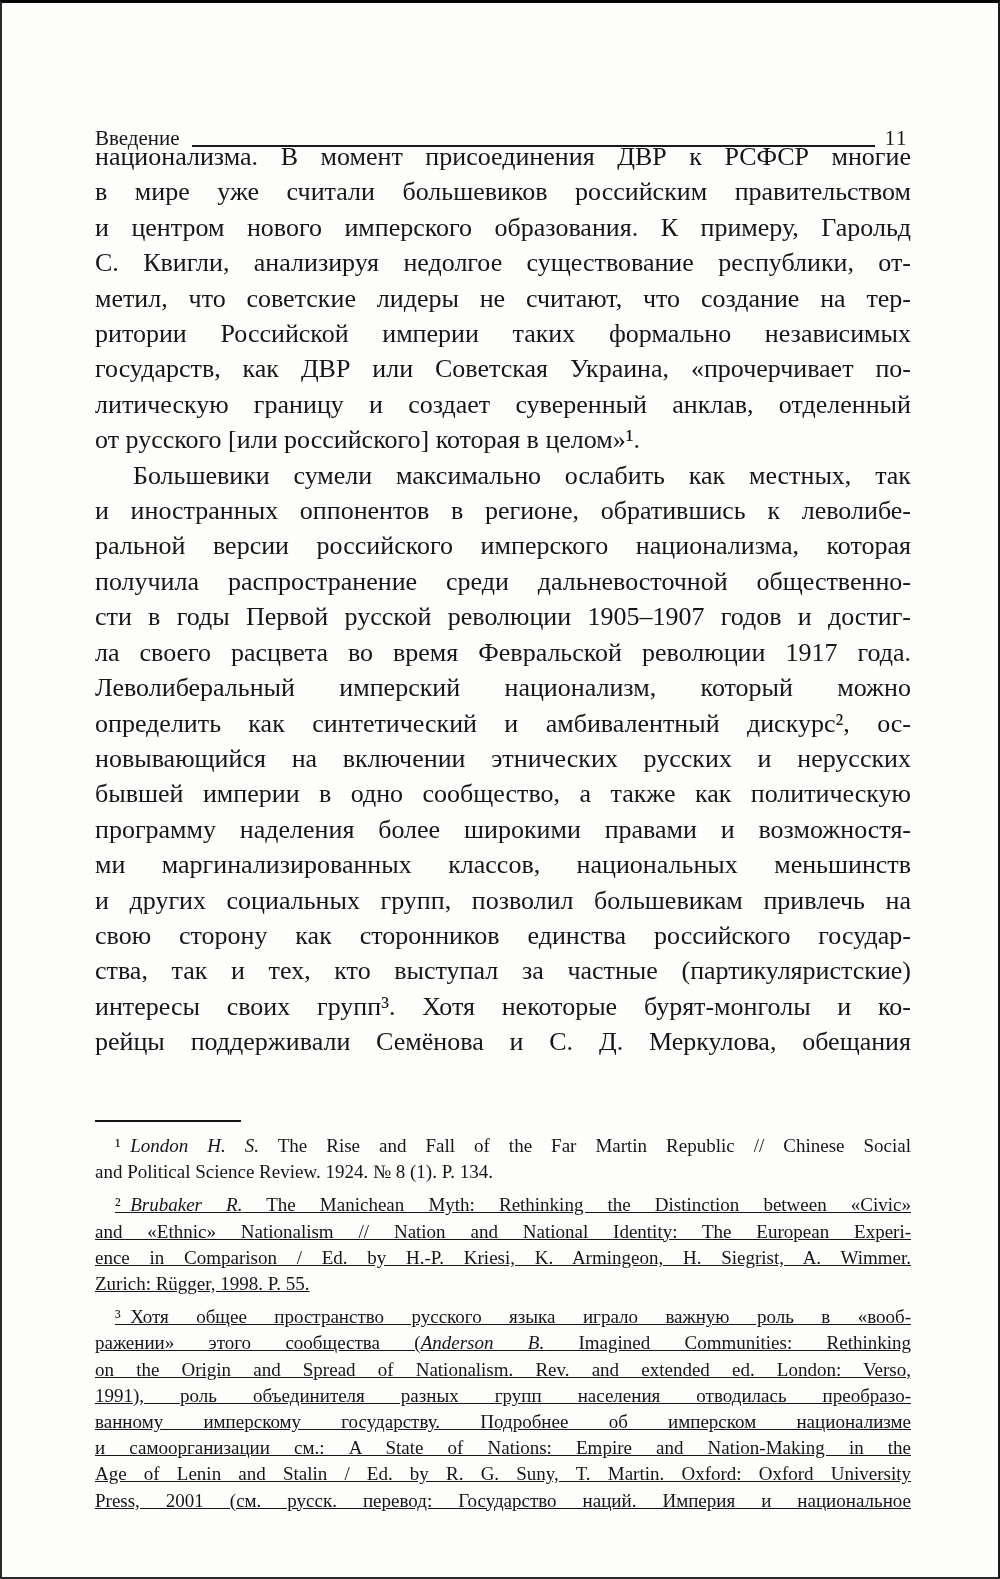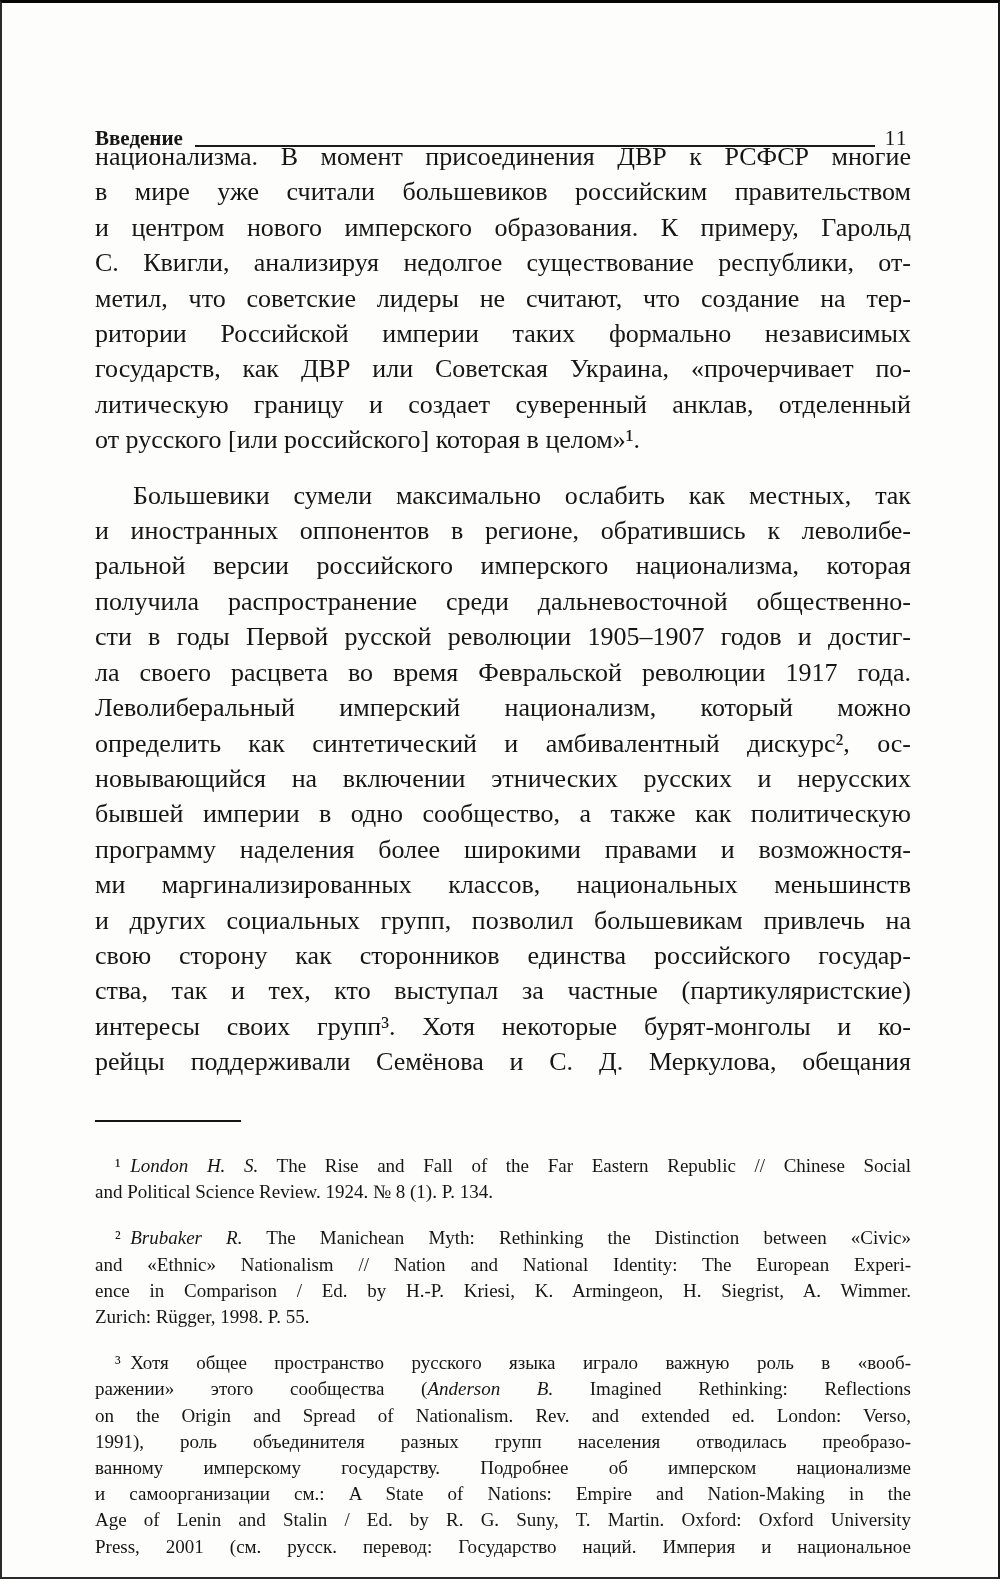--- a/index.html
+++ b/index.html
@@ -16,44 +16,44 @@
     border-top: 3px solid #060606;
     border-left: 2px solid #2a2a2a;
     border-right: 2px solid #1a1a1a;
     border-bottom: 2px solid #2a2a2a;
     overflow: hidden;
   }
   .page-header {
     position: absolute; top: 74px; left: 93px; right: 90px;
     display: flex; align-items: flex-end;
   }
-  .running-head { font-weight: bold; font-size: 21px; line-height: 26px; }
+  .running-head { font-weight: normal; font-size: 21px; line-height: 26px; }
   .header-rule { flex: 1; border-bottom: 2px solid #1b1b1b; margin: 0 10px 4px 12px; height: 0; }
   .page-number { font-size: 21px; line-height: 26px; letter-spacing: 1.5px; margin-top: 48px; }
 
   .body-text { position: absolute; top: 136px; left: 93px; width: 816px; }
   .line {
     text-align: justify;
     text-align-last: justify;
     -moz-text-align-last: justify;
     white-space: normal;
   }
   .body-text .line { font-size: 26px; line-height: 35.4px; }
   .line.endline { text-align-last: left; -moz-text-align-last: left; }
-  .line.indent { text-indent: 38px; margin-top: 20px; }
+  .line.indent { text-indent: 38px; }
   .it { font-style: italic; }
 
   .fn-sep {
     position: absolute; top: 1117px; left: 93px;
     width: 146px; border-top: 2px solid #141414; height: 0;
   }
   .footnotes { position: absolute; top: 1130px; left: 93px; width: 816px; }
   .fn-line { font-size: 19px; line-height: 26.2px; }
   .fn-line.indent { text-indent: 20px; }
-  .footnote + .footnote { margin-top: 7px; }
+  .footnote + .footnote { margin-top: 7px; text-decoration: underline; }
 </style>
 </head>
 <body>
 
 <div class="page">
   <header class="page-header">
     <span class="running-head">Введение</span>
     <span class="header-rule"></span>
     <span class="page-number">11</span>
   </header>
@@ -88,32 +88,32 @@
         <div class="line"><span>ства, так и тех, кто выступал за частные (партикуляристские)</span></div>
         <div class="line"><span>интересы своих групп³. Хотя некоторые бурят-монголы и ко-</span></div>
         <div class="line"><span>рейцы поддерживали Семёнова и С. Д. Меркулова, обещания</span></div>
       </div>
     </main>
 
   <div class="fn-sep"></div>
 
   <section class="footnotes">
       <div class="footnote">
-        <div class="line fn-line indent"><span>¹ </span><span class="it">London H. S.</span><span> The Rise and Fall of the Far Eastern Republic // Chinese Social</span></div>
+        <div class="line fn-line indent"><span>¹ </span><span class="it">London H. S.</span><span> The Rise and Fall of the Far Martin Republic // Chinese Social</span></div>
         <div class="line fn-line endline"><span>and Political Science Review. 1924. № 8 (1). P. 134.</span></div>
       </div>
       <div class="footnote">
         <div class="line fn-line indent"><span>² </span><span class="it">Brubaker R.</span><span> The Manichean Myth: Rethinking the Distinction between «Civic»</span></div>
         <div class="line fn-line"><span>and «Ethnic» Nationalism // Nation and National Identity: The European Experi-</span></div>
         <div class="line fn-line"><span>ence in Comparison / Ed. by H.-P. Kriesi, K. Armingeon, H. Siegrist, A. Wimmer.</span></div>
         <div class="line fn-line endline"><span>Zurich: Rügger, 1998. P. 55.</span></div>
       </div>
       <div class="footnote">
         <div class="line fn-line indent"><span>³ </span><span>Хотя общее пространство русского языка играло важную роль в «вооб-</span></div>
-        <div class="line fn-line"><span>ражении» этого сообщества (</span><span class="it">Anderson B.</span><span> Imagined Rethinking: Reflections</span></div>
+        <div class="line fn-line"><span>ражении» этого сообщества (</span><span class="it">Anderson B.</span><span> Imagined Communities: Rethinking</span></div>
         <div class="line fn-line"><span>on the Origin and Spread of Nationalism. Rev. and extended ed. London: Verso,</span></div>
         <div class="line fn-line"><span>1991), роль объединителя разных групп населения отводилась преобразо-</span></div>
         <div class="line fn-line"><span>ванному имперскому государству. Подробнее об имперском национализме</span></div>
         <div class="line fn-line"><span>и самоорганизации см.: A State of Nations: Empire and Nation-Making in the</span></div>
         <div class="line fn-line"><span>Age of Lenin and Stalin / Ed. by R. G. Suny, T. Martin. Oxford: Oxford University</span></div>
         <div class="line fn-line"><span>Press, 2001 (см. русск. перевод: Государство наций. Империя и национальное</span></div>
       </div>
     </section>
 </div>
 

